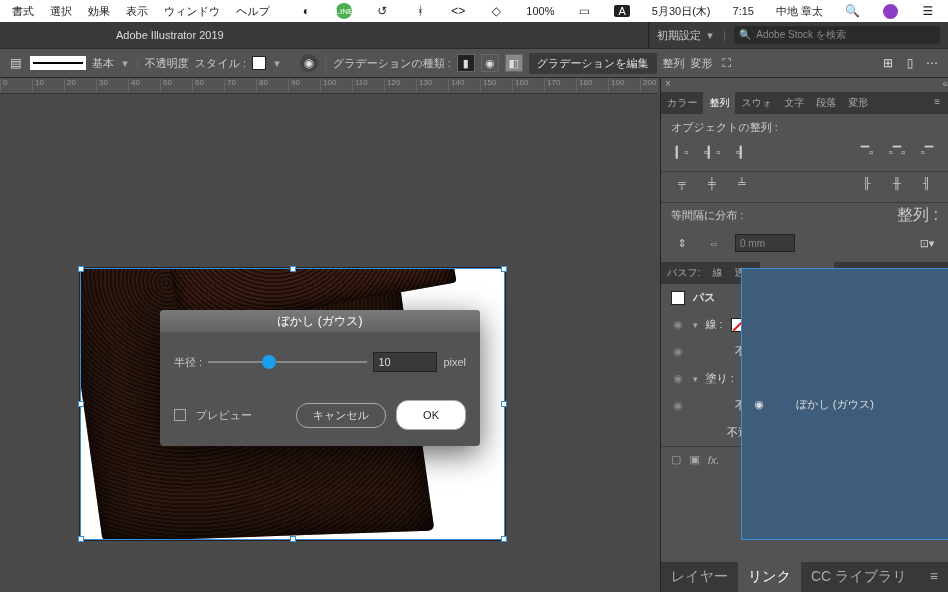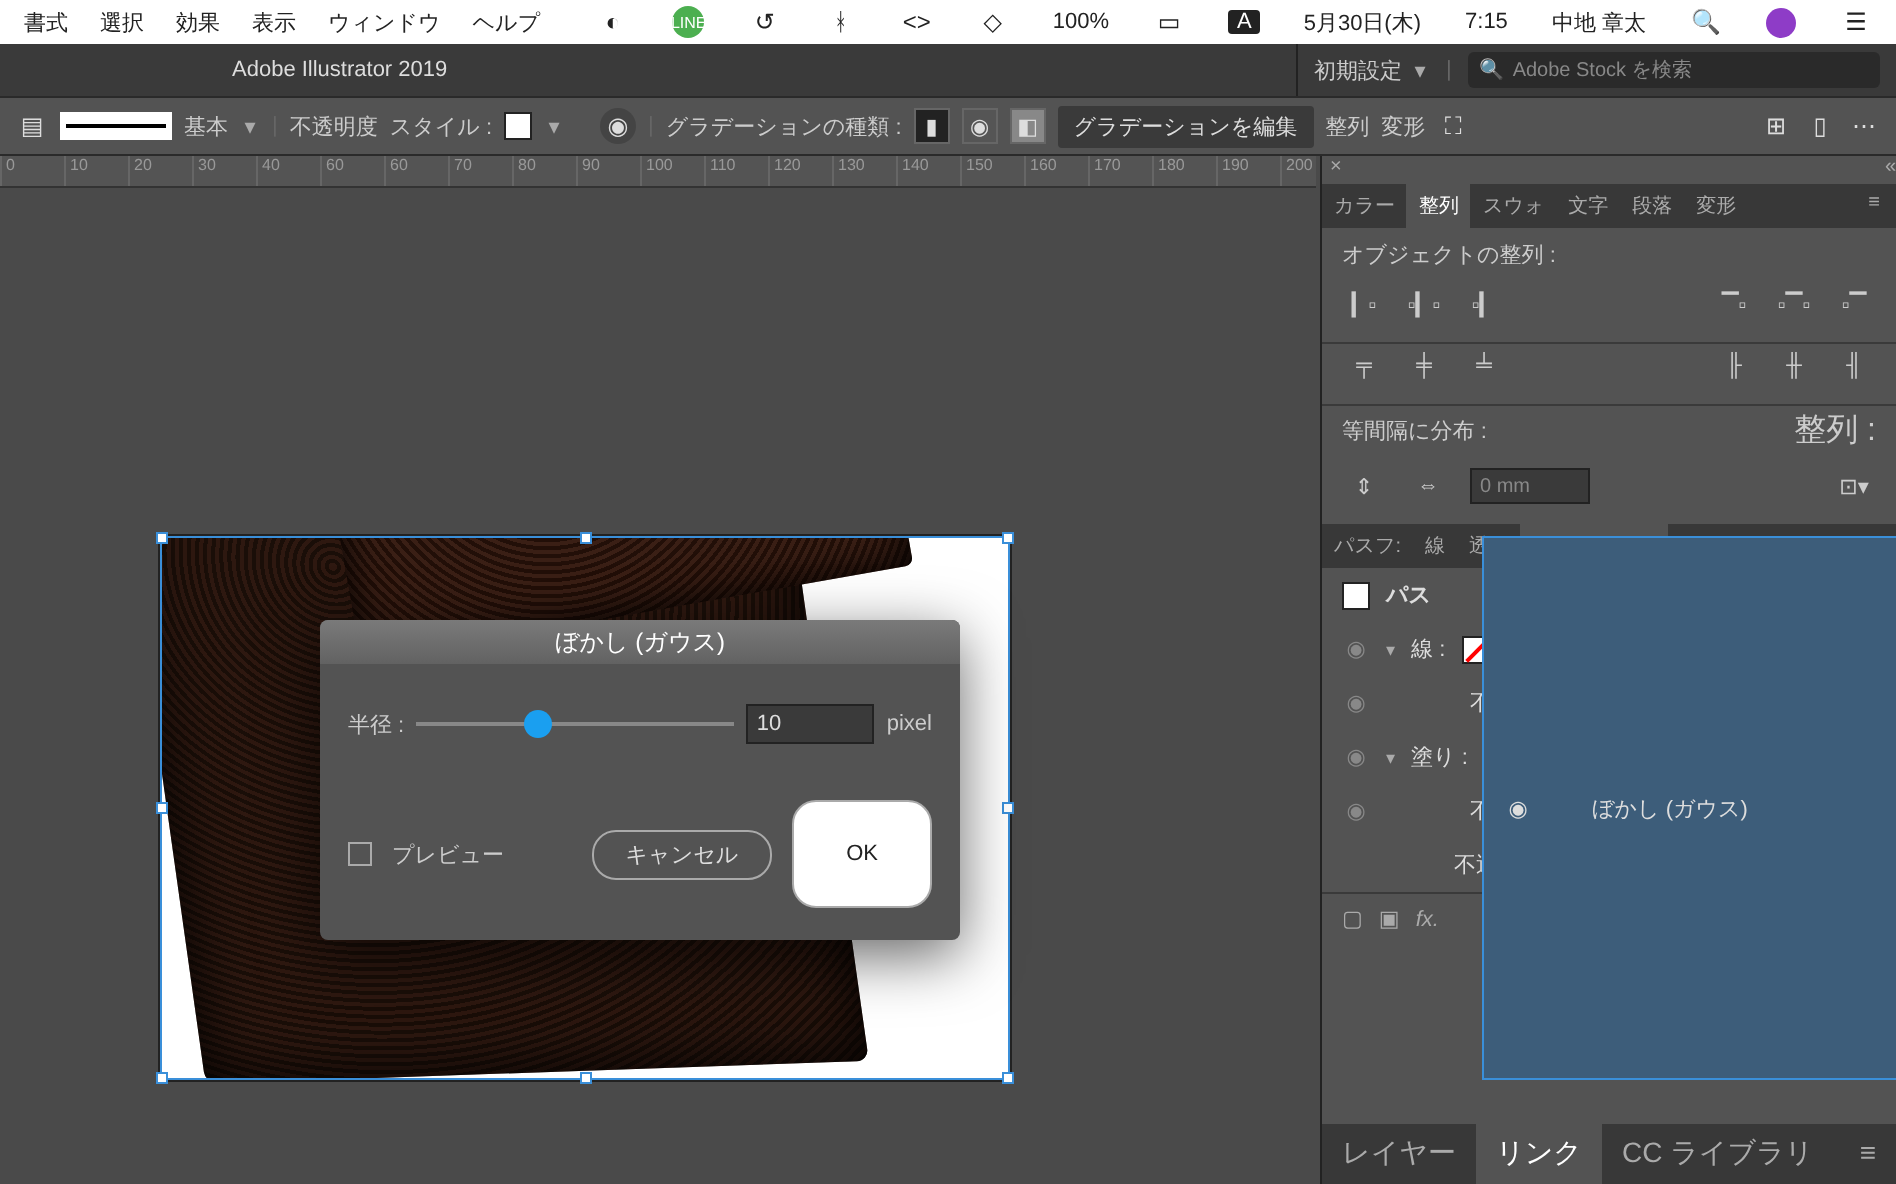--- a/index.html
+++ b/index.html
@@ -32,21 +32,21 @@
 .dialog{position:absolute;left:160px;top:232px;width:320px;background:#535353;border-radius:4px;box-shadow:0 8px 30px rgba(0,0,0,.6);z-index:20}
 .dlg-title{height:22px;background:linear-gradient(#7a7a7a,#626262);color:#fff;text-align:center;line-height:22px;font-size:12px;border-radius:4px 4px 0 0}
 .dlg-body{padding:20px 14px 16px}
 .slider-row{display:flex;align-items:center;gap:6px;margin-bottom:28px}
 .slider{flex:1;height:2px;background:#888;position:relative;width:120px}
 .slider-thumb{position:absolute;top:-6px;width:14px;height:14px;border-radius:50%;background:#1a9ff0;left:34%}
 .numfield{width:64px;height:20px;background:#3a3a3a;border:1px solid #222;color:#ddd;padding:0 4px;font-size:11px}
 .btn-row{display:flex;align-items:center;gap:10px}
 .chk{width:12px;height:12px;border:1px solid #aaa}
 .btn{padding:4px 16px;border-radius:12px;border:1px solid #aaa;background:transparent;color:#ddd;font-size:11px}
-.btn.primary{background:#fff;color:#222;padding:20px 26px}
+.btn.primary{background:#fff;color:#222;padding:8px 26px}
 
 .panel-col{position:absolute;right:0;top:0;width:288px;height:514px;background:#535353;border-left:1px solid #222;display:flex;flex-direction:column}
 .panel-col .closer{height:14px;font-size:10px;color:#aaa;padding-left:4px}
 .tabs{display:flex;background:#383838;font-size:10px}
 .tabs span{padding:4px 6px;color:#aaa}
 .tabs span.active{background:#535353;color:#fff}
 .tabs .more{margin-left:auto;padding:4px 8px}
 .sect-title{padding:6px 10px;color:#ccc;font-size:11px}
 .align-row{display:flex;padding:2px 10px 10px;gap:10px}
 .align-row .grp{display:flex;gap:8px}

